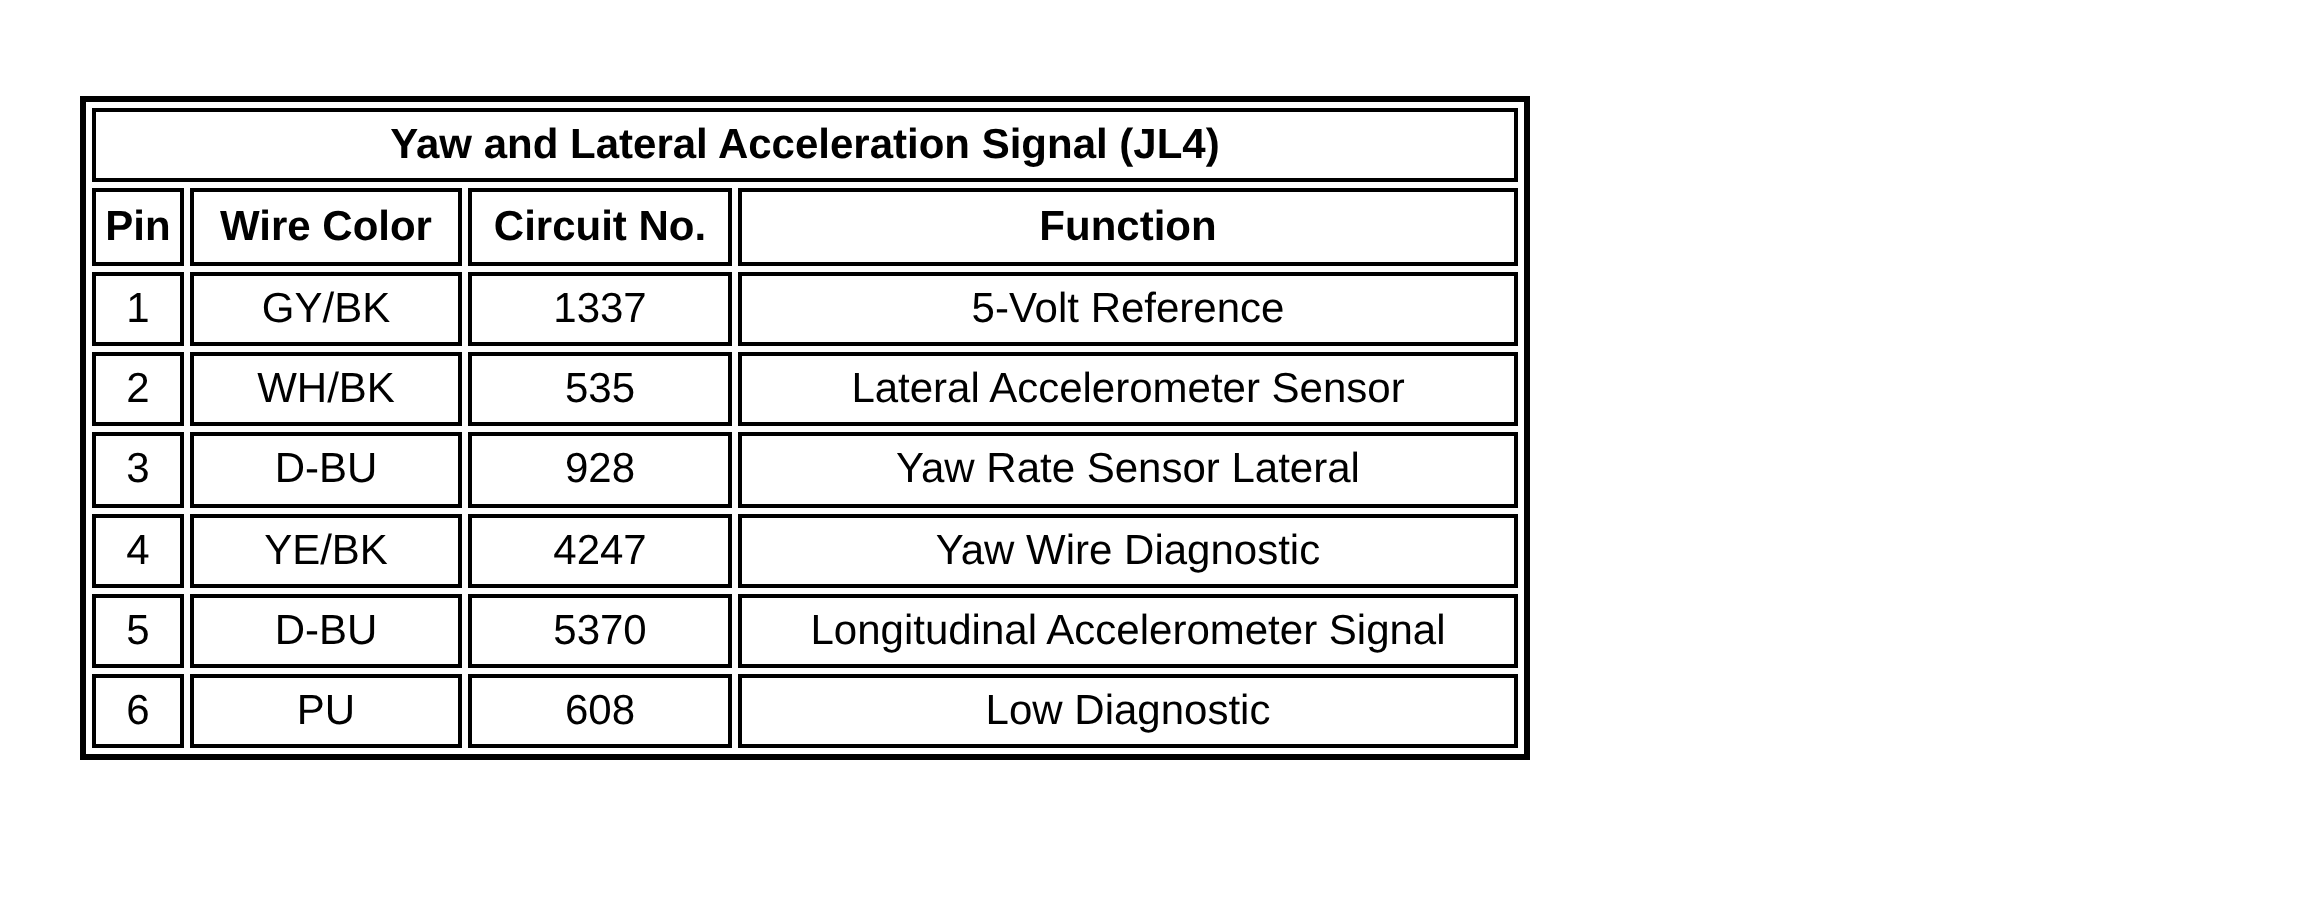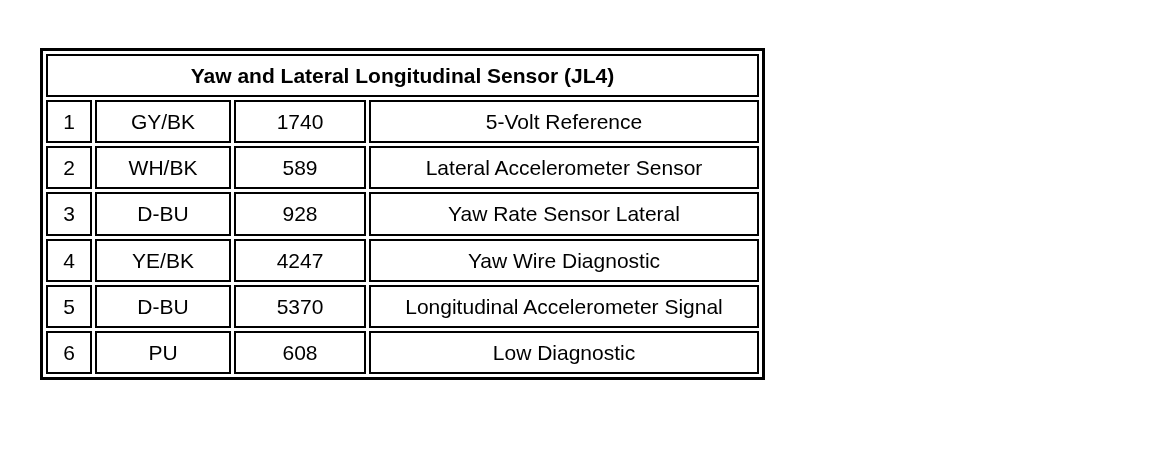--- a/index.html
+++ b/index.html
@@ -62,32 +62,38 @@
 <div class="page">
   <table class="pinout">
     <colgroup>
       <col style="width:46px">
       <col style="width:136px">
       <col style="width:132px">
       <col style="width:390px">
     </colgroup>
     <tbody>
       <tr>
-        <td colspan="4" class="title-cell">Yaw and Lateral Longitudinal Sensor (JL4)</td>
+        <td colspan="4" class="title-cell">Yaw and Lateral Acceleration Signal (JL4)</td>
+      </tr>
+      <tr class="hdr">
+        <td>Pin</td>
+        <td>Wire Color</td>
+        <td>Circuit No.</td>
+        <td>Function</td>
       </tr>
       <tr>
         <td>1</td>
         <td>GY/BK</td>
-        <td>1740</td>
+        <td>1337</td>
         <td class="fn">5-Volt Reference</td>
       </tr>
       <tr>
         <td>2</td>
         <td>WH/BK</td>
-        <td>589</td>
+        <td>535</td>
         <td class="fn">Lateral Accelerometer Sensor</td>
       </tr>
       <tr>
         <td>3</td>
         <td>D-BU</td>
         <td>928</td>
         <td class="fn">Yaw Rate Sensor Lateral</td>
       </tr>
       <tr>
         <td>4</td>

